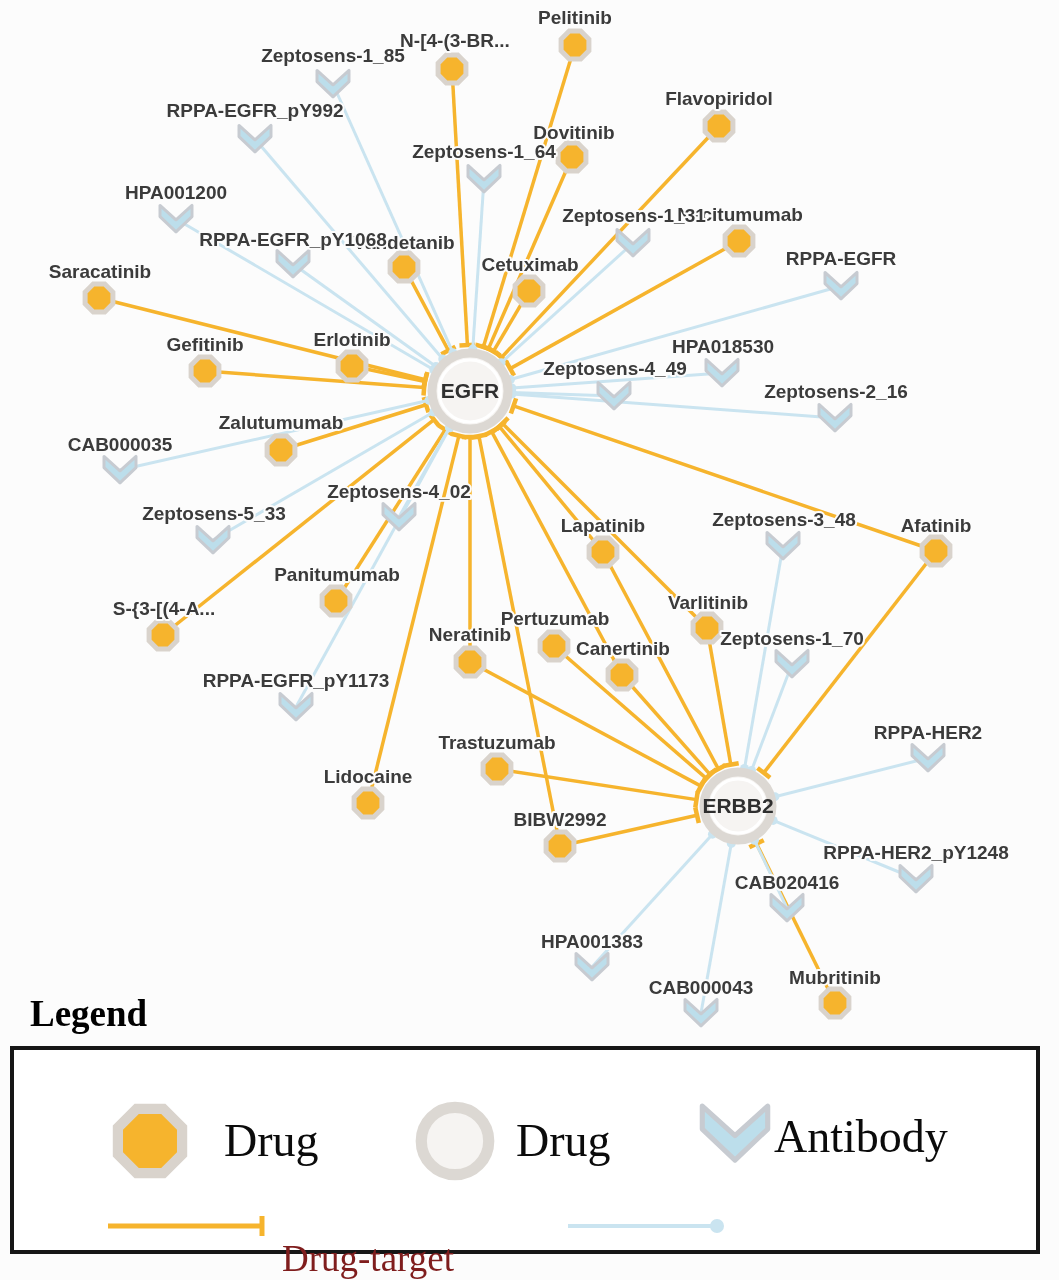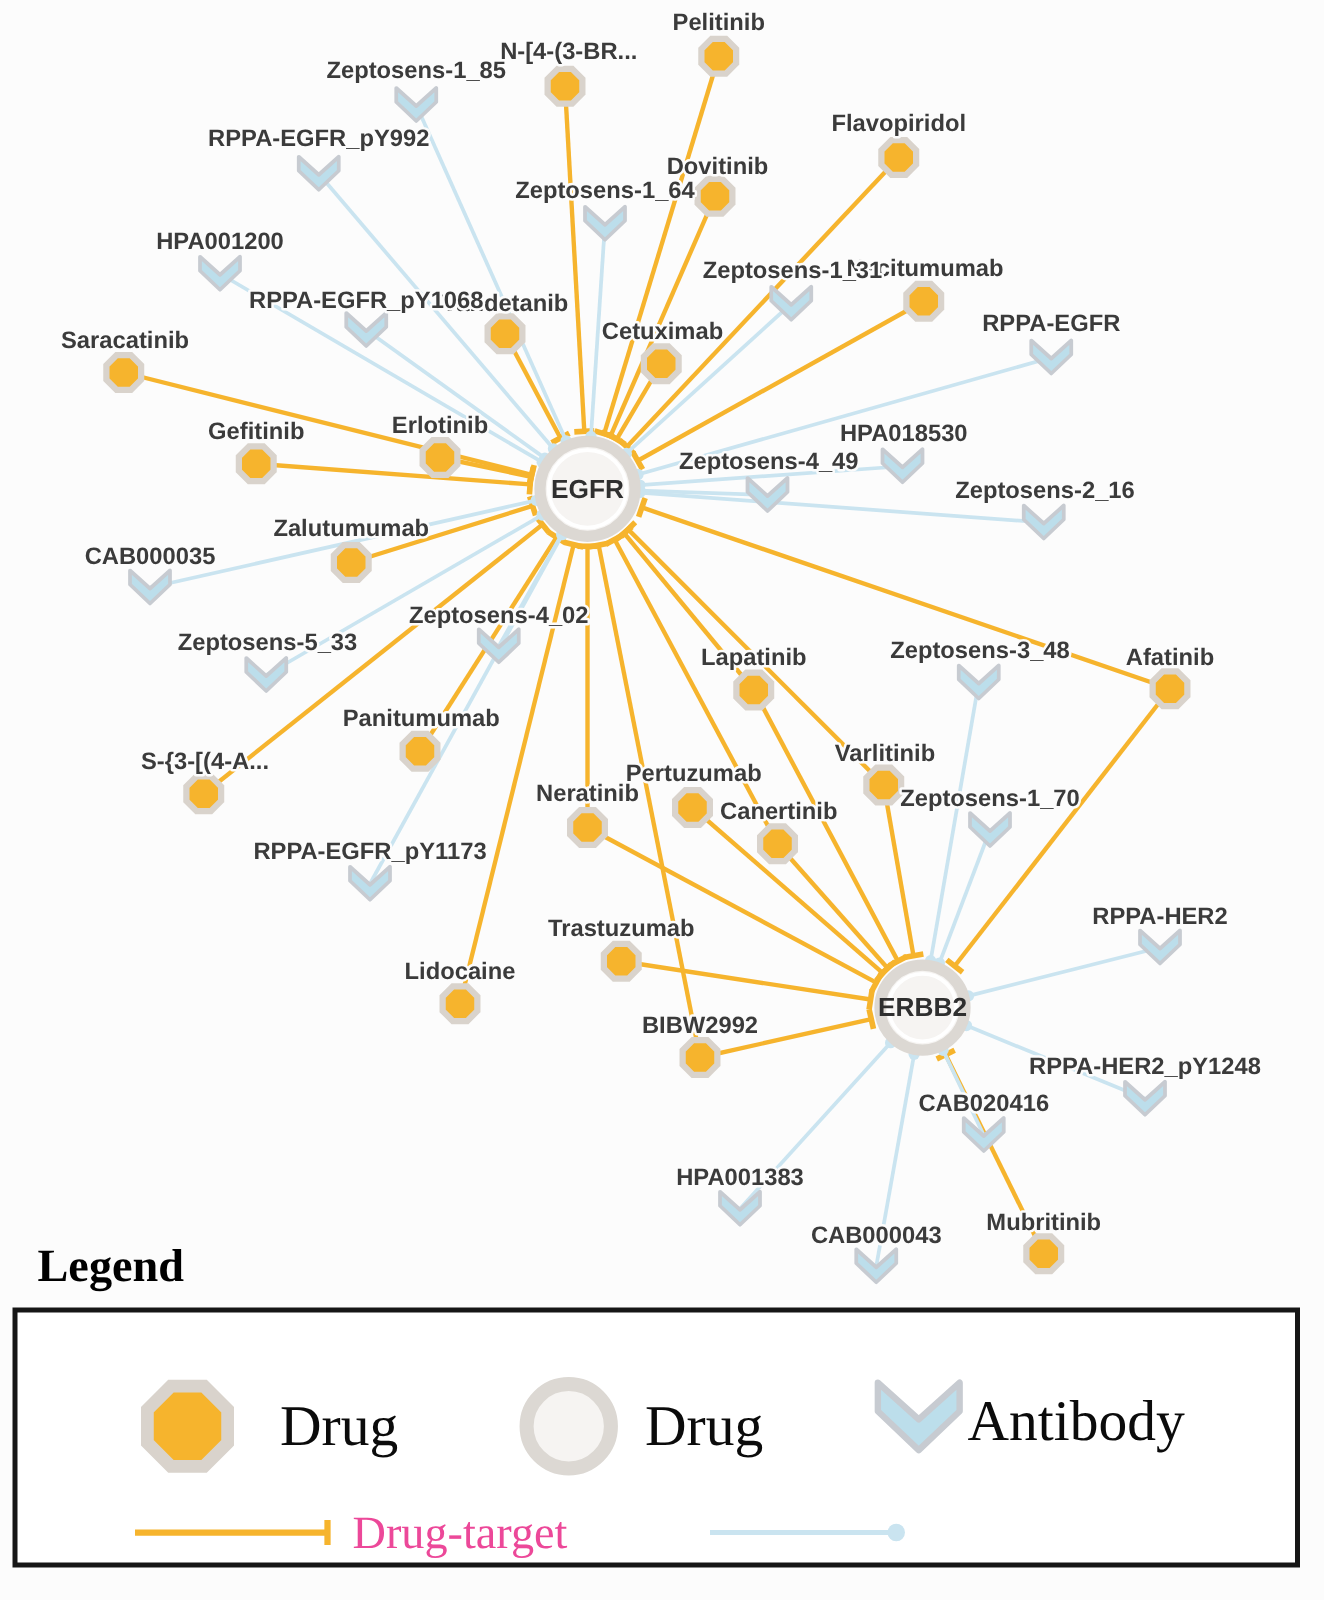--- a/index.html
+++ b/index.html
@@ -12,21 +12,21 @@
   html,body{margin:0;padding:0;}
   body{width:1059px;height:1280px;background:var(--bg);font-family:"Liberation Sans",sans-serif;position:relative;overflow:hidden;}
   .stage{position:absolute;inset:0;}
   svg.network{position:absolute;left:0;top:0;z-index:1;}
   .node-label{font:700 19px "Liberation Sans",sans-serif;fill:var(--label);paint-order:stroke;stroke:var(--bg);stroke-width:4px;stroke-linejoin:round;}
   .gene-label{font:700 21px "Liberation Sans",sans-serif;fill:#2F2F2F;}
   .legend-heading{position:absolute;left:14px;top:992px;font:700 37px "Liberation Serif",serif;color:#000;z-index:2;margin-left:16px;}
   .legend-box{position:absolute;left:10px;top:1046px;width:1030px;height:208px;border:4px solid #161616;background:#FFFFFF;box-sizing:border-box;z-index:2;}
   .abs{position:absolute;}
   .legend-shape-label{font:400 46px "Liberation Serif",serif;color:#0B0B0B;line-height:1;}
-  .legend-edge-label{font:400 37px "Liberation Serif",serif;color:#ec4899;line-height:1;}
+  .legend-edge-label{font:400 37px "Liberation Serif",serif;color:#7f1d1d;line-height:1;margin-top:32px;}
 </style>
 </head>
 <body>
 
 <div class="stage">
   <svg class="network" width="1059" height="1032" viewBox="0 0 1059 1032">
       <g>
         <g>
           <line x1="575" y1="45" x2="483.35799355329937" y2="346.982230767223" stroke="#F6B42D" stroke-width="3.5"></line>
           <line x1="475.70272933890334" y1="344.6591014536057" x2="491.0132577676954" y2="349.3053600808403" stroke="#F6B42D" stroke-width="4.5"></line>

